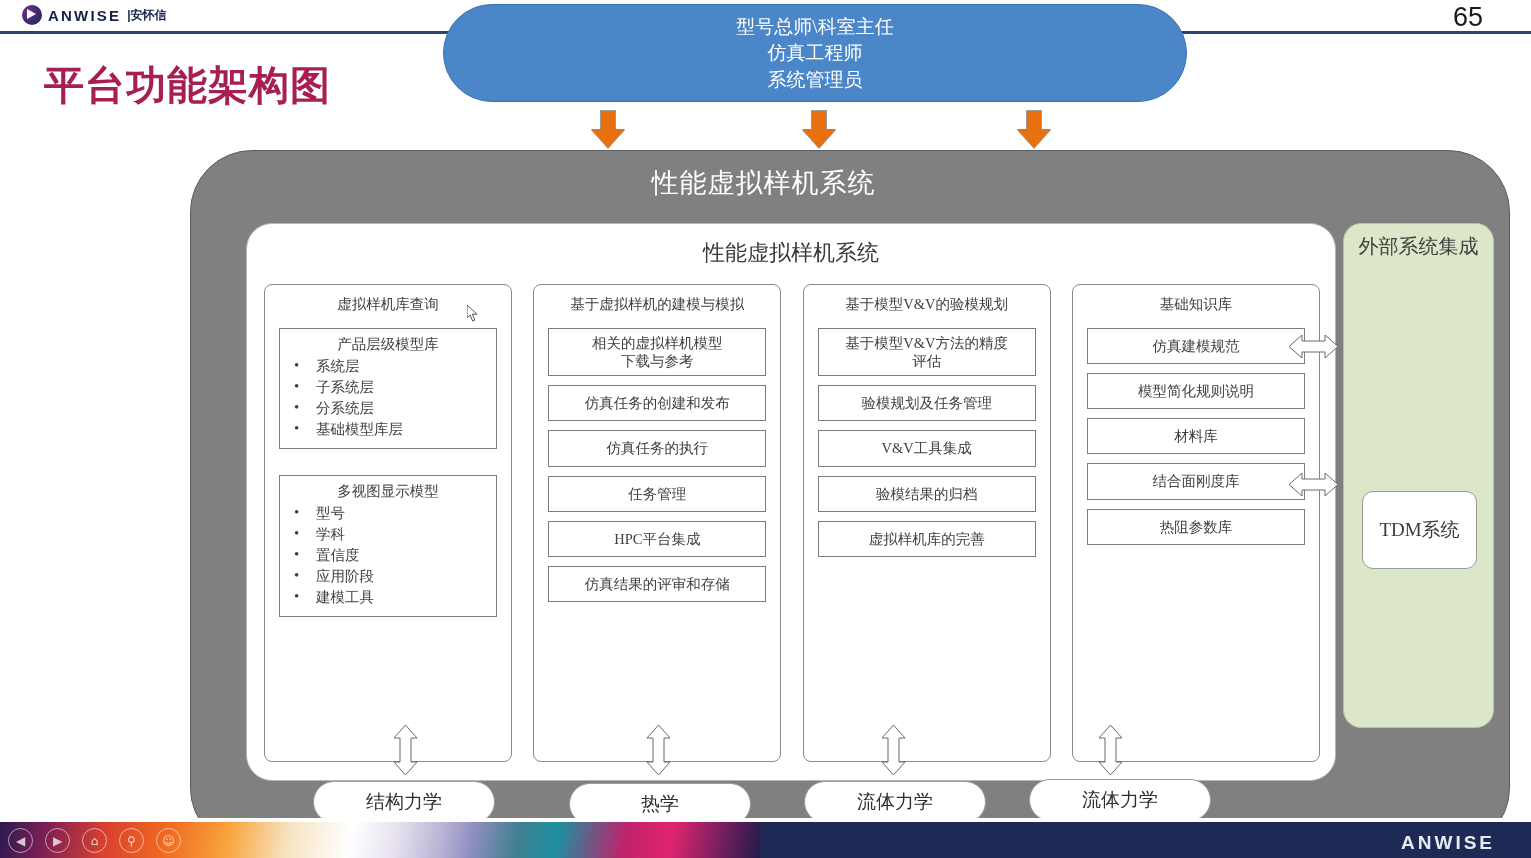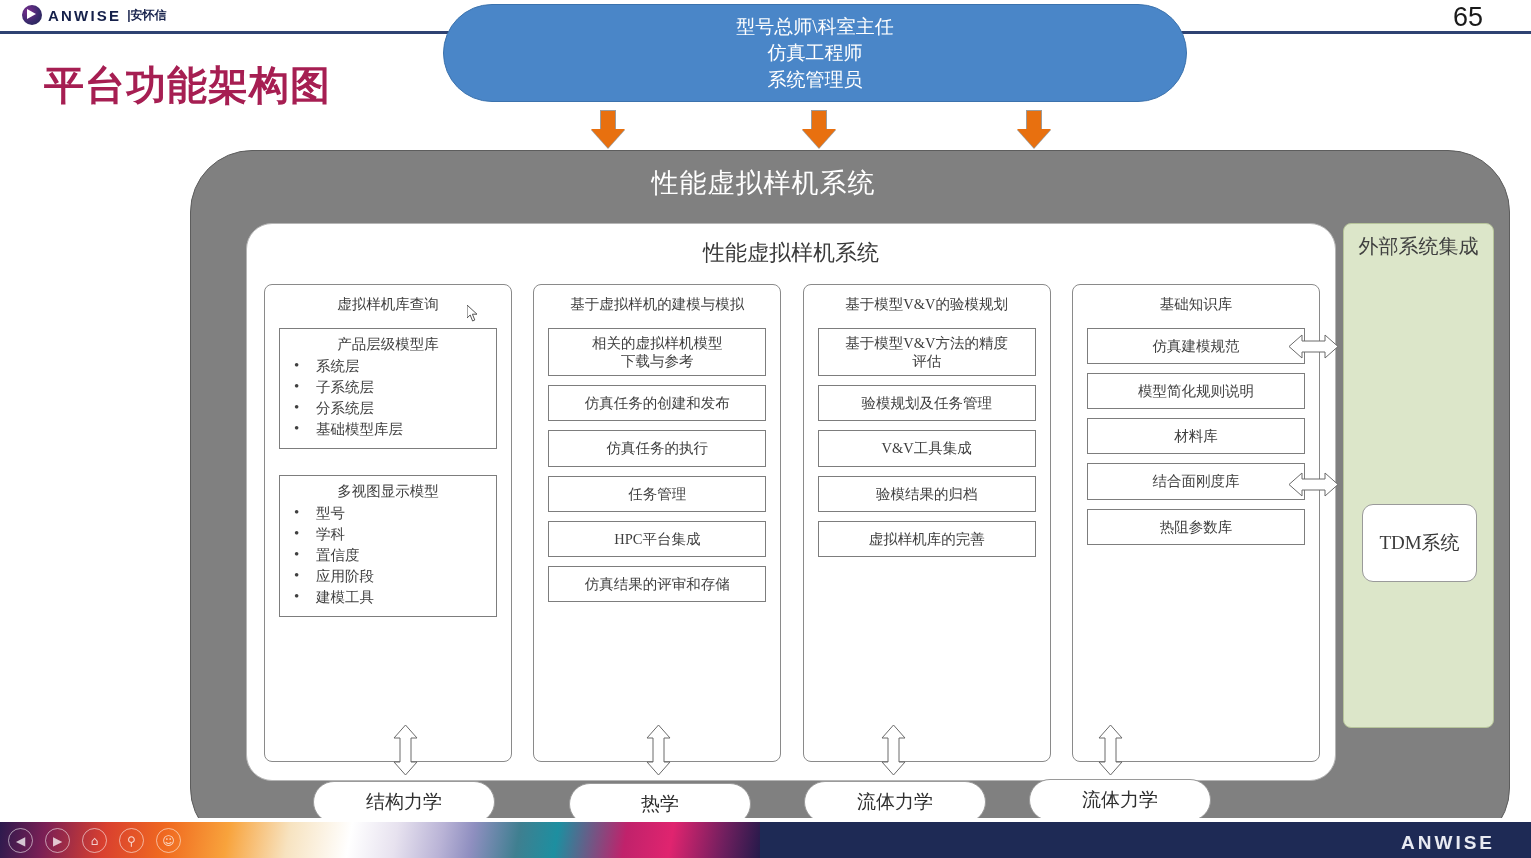--- a/index.html
+++ b/index.html
@@ -91,31 +91,31 @@
   .subbox { border:1px solid #7d7d7d; padding:6px 6px 8px 6px; margin-bottom:26px; }
   .subbox-head { text-align:center; font-size:14.5px; color:#3f3f3f; margin-bottom:2px; }
   .subbox ul { list-style:none; }
   .subbox li { font-size:14.5px; color:#3f3f3f; line-height:1.45; padding-left:30px;
                position:relative; }
   .subbox li:before { content:"\2022"; position:absolute; left:8px; top:-1px; font-size:15px; }
 
   
   .green {
     position:absolute; left:1152px; top:72px; width:151px; height:505px;
-    background:#DCE6C9; border:1px solid #b6c49a; border-radius:8px;
+    background:#DCE6C9; border:1px solid #b6c49a; border-radius:18px;
   }
   .green-title { text-align:center; font-size:20px; color:#3f3f3f; margin-top:9px; }
   .ext-box {
     position:absolute; left:18px; width:115px; height:78px; background:#ffffff;
     border:1px solid #9a9a9a; border-radius:11px;
     display:flex; align-items:center; justify-content:center;
     font-size:19px; color:#3a3a3a;
   }
   .ext-box.b1 { top:129px; }
-  .ext-box.b2 { top:280px; }
+  .ext-box.b2 { top:267px; }
 
   
   .harrow { position:absolute; width:49px; height:27px; }
   .harrow svg { display:block; }
 
   
   .varrow { position:absolute; width:27px; height:50px; }
   .disc {
     position:absolute; width:182px; height:42px; background:#ffffff;
     border:1px solid #9a9a9a; border-radius:21px;

